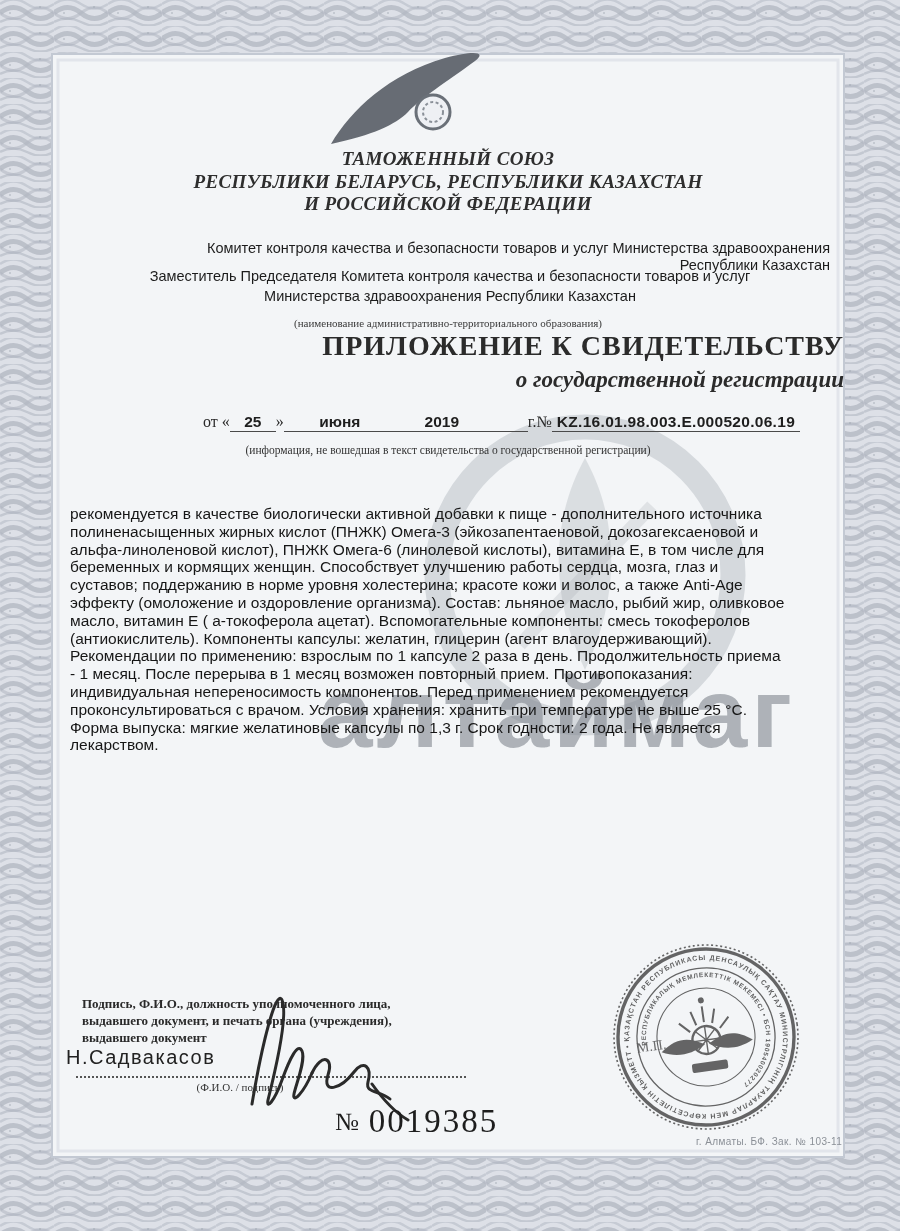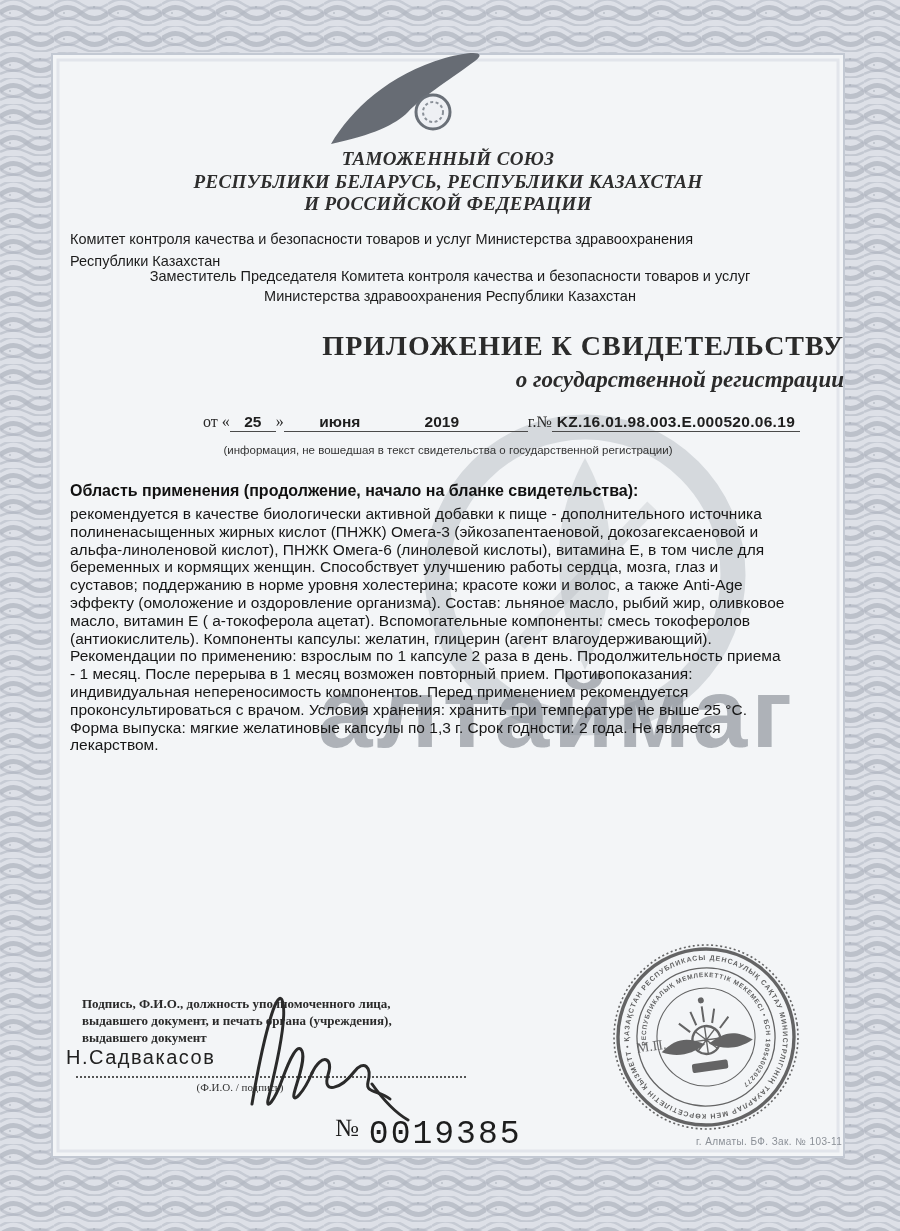--- a/index.html
+++ b/index.html
@@ -8,22 +8,22 @@
   .abs{position:absolute;}
   svg{display:block;}
   .layer-border{position:absolute;inset:0;z-index:0;}
   .layer-watermark{position:absolute;inset:0;z-index:1;pointer-events:none;border-radius:30px;}
   .layer-content{position:absolute;inset:0;z-index:2;}
 
   
   .union-header{top:148px;left:52px;width:792px;text-align:center;
     font-family:"Liberation Serif",serif;font-style:italic;font-weight:700;
     font-size:19px;line-height:22.5px;letter-spacing:.4px;color:#2e2e2e;white-space:pre-line;}
-  .committee{top:228px;left:70px;width:760px;text-align:left;font-size:14.5px;
-    line-height:22px;color:#1c1c1c;white-space:pre-line;}
+  .committee{top:240px;left:70px;width:760px;text-align:right;font-size:14.5px;
+    line-height:17px;color:#1c1c1c;white-space:pre-line;}
   .deputy{top:266px;left:70px;width:760px;text-align:center;font-size:14.5px;
     line-height:20px;color:#1c1c1c;white-space:pre-line;}
   .admin-note{top:317px;left:52px;width:792px;text-align:center;
     font-family:"Liberation Serif",serif;font-size:11px;color:#3a3a3a;}
 
   .title{top:330px;left:52px;width:792px;text-align:right;
     font-family:"Liberation Serif",serif;font-weight:700;
     font-size:28px;letter-spacing:1px;color:#2b2b2b;}
   .subtitle{top:367px;left:52px;width:792px;text-align:right;
     font-family:"Liberation Serif",serif;font-style:italic;font-weight:700;
@@ -34,21 +34,21 @@
   .date-line .serif{font-family:"Liberation Serif",serif;font-size:16px;color:#2a2a2a;padding-bottom:1px;}
   .date-line .val{font-weight:700;font-size:15.5px;color:#1e1e1e;}
   .u{border-bottom:1.5px solid #4a4a4a;}
   .seg-day{width:46px;text-align:center;}
   .seg-month{width:112px;text-align:center;}
   .seg-year{width:92px;text-align:center;}
   .seg-blank{width:40px;height:18px;}
   .seg-regnum{padding:0 5px;letter-spacing:.3px;}
 
   .info-note{top:444px;left:52px;width:792px;text-align:center;
-    font-family:Liberation Sans, sans-serif;font-size:11.5px;color:#333;}
+    font-family:Liberation Serif, serif;font-size:11.5px;color:#333;}
 
   
   .scope-heading{top:482px;left:70px;width:770px;font-weight:700;font-size:16px;color:#111;}
   .scope-paragraph{top:505px;left:70px;width:775px;font-size:15.5px;line-height:17.8px;
     color:#161616;white-space:pre-line;}
 
   
   .wm-ring{left:420px;top:410px;}
   .wm-brand{top:664px;left:318px;font-weight:700;font-size:98px;line-height:98px;
     letter-spacing:4px;color:#81878f;opacity:.6;}
@@ -63,21 +63,21 @@
   .sig-caption{top:1081px;left:150px;width:180px;text-align:center;
     font-family:"Liberation Serif",serif;font-size:11px;color:#333;}
   .sig-stroke{left:222px;top:972px;}
 
   
   .seal{left:610px;top:941px;transform:rotate(-8deg);}
 
   
   .form-number{top:1103px;left:335px;display:flex;align-items:center;gap:10px;color:#1d1d1d;}
   .fn-sign{font-family:"Liberation Serif",serif;font-size:25px;}
-  .fn-digits{font-family:Liberation Mono, monospace;font-size:33px;letter-spacing:2px;margin-top:13px;}
+  .fn-digits{font-family:Liberation Serif, serif;font-size:33px;letter-spacing:2px;}
 
   .print-note{top:1136px;left:696px;font-size:10px;letter-spacing:.4px;color:#8a8f96;}
 </style>
 </head>
 <body>
 
 <div class="canvas">
 
   <svg class="layer-border" width="900" height="1231" viewBox="0 0 900 1231" aria-hidden="true">
     <defs>
@@ -114,39 +114,39 @@
       <circle cx="108" cy="62" r="10" fill="none" stroke="#8a9098" stroke-width="2" stroke-dasharray="3 2.5"></circle>
     </svg>
 
     <div class="abs union-header">ТАМОЖЕННЫЙ СОЮЗ
 РЕСПУБЛИКИ БЕЛАРУСЬ, РЕСПУБЛИКИ КАЗАХСТАН
 И РОССИЙСКОЙ ФЕДЕРАЦИИ</div>
     <div class="abs committee">Комитет контроля качества и безопасности товаров и услуг Министерства здравоохранения
 Республики Казахстан</div>
     <div class="abs deputy">Заместитель Председателя Комитета контроля качества и безопасности товаров и услуг
 Министерства здравоохранения Республики Казахстан</div>
+    <div class="abs admin-note">(наименование административно-территориального образования)</div>
 
     <div class="abs title">ПРИЛОЖЕНИЕ К СВИДЕТЕЛЬСТВУ</div>
     <div class="abs subtitle">о государственной регистрации</div>
 
     <div class="abs date-line">
       <span class="serif">от «</span>
       <span class="val u seg-day">25</span>
       <span class="serif">»</span>
       <span class="val u seg-month">июня</span>
       <span class="val u seg-year">2019</span>
       <span class="u seg-blank"></span>
       <span class="serif">г.</span>
       <span class="serif">№</span>
       <span class="val u seg-regnum">KZ.16.01.98.003.Е.000520.06.19</span>
     </div>
 
     <div class="abs info-note">(информация, не вошедшая в текст свидетельства о государственной регистрации)</div>
 
-    <div class="abs scope-heading">Область применения (продолжение, начало на бланке свидетельства):</div>
     <div class="abs scope-paragraph">рекомендуется в качестве биологически активной добавки к пище - дополнительного источника
 полиненасыщенных жирных кислот (ПНЖК) Омега-3 (эйкозапентаеновой, докозагексаеновой и
 альфа-линоленовой кислот), ПНЖК Омега-6 (линолевой кислоты), витамина Е, в том числе для
 беременных и кормящих женщин. Способствует улучшению работы сердца, мозга, глаз и
 суставов; поддержанию в норме уровня холестерина; красоте кожи и волос, а также Anti-Age
 эффекту (омоложение и оздоровление организма). Состав: льняное масло, рыбий жир, оливковое
 масло, витамин Е ( а-токоферола ацетат). Вспомогательные компоненты: смесь токоферолов
 (антиокислитель). Компоненты капсулы: желатин, глицерин (агент влагоудерживающий).
 Рекомендации по применению: взрослым по 1 капсуле 2 раза в день. Продолжительность приема
 - 1 месяц. После перерыва в 1 месяц возможен повторный прием. Противопоказания:

